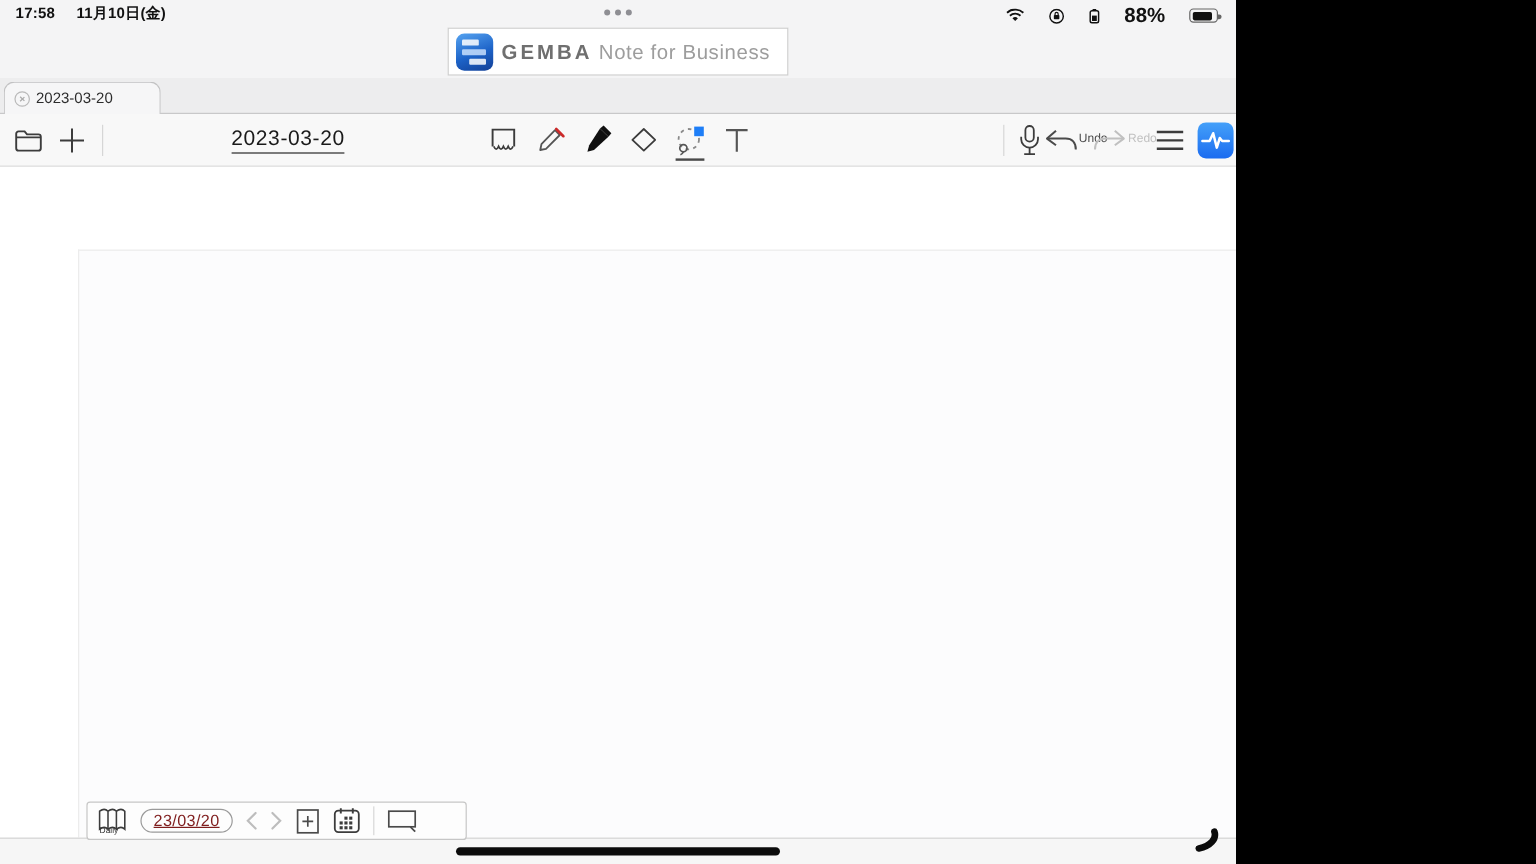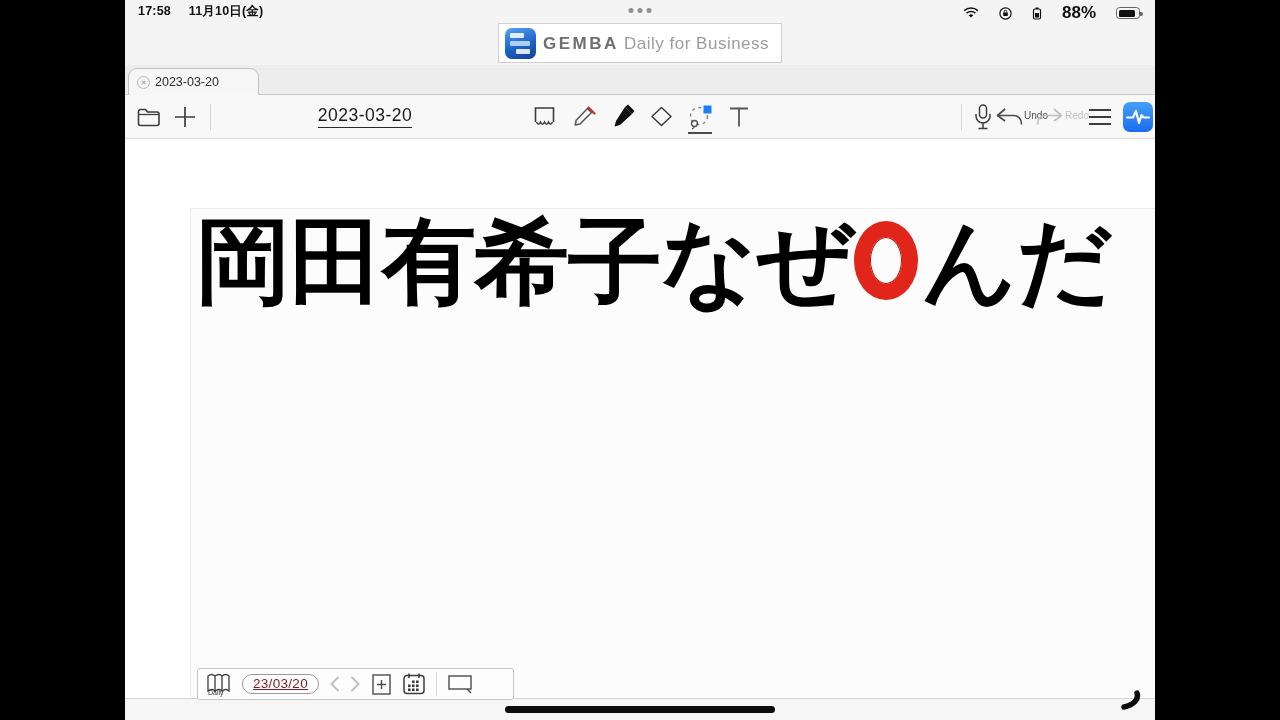--- a/index.html
+++ b/index.html
@@ -1,18 +1,18 @@
 <!DOCTYPE html>
 <html><head>
 <meta charset="utf-8">
 <style>
   * { margin:0; padding:0; box-sizing:border-box; }
   html,body { width:1280px; height:720px; background:#000; overflow:hidden; }
   body { font-family:"Liberation Sans", sans-serif; }
-  .screen { position:relative; width:1030px; height:720px; margin-left:125px; background:#fff; overflow:hidden;padding-left:28px; }
+  .screen { position:relative; width:1030px; height:720px; background:#fff; overflow:hidden;padding-left:28px; }
 
   
   .top-chrome { position:absolute; top:0; left:0; right:0; height:65px; background:#f4f4f5; }
   .statusbar { position:absolute; top:0; left:0; right:0; height:22px; }
   .sb-left { position:absolute; left:13px; top:3px; font-size:12.5px; font-weight:bold; color:#111; letter-spacing:.2px; }
   .sb-left span + span { margin-left:14px; }
   .dots { position:absolute; top:8px; left:50%; transform:translateX(-50%); display:flex; gap:4px; }
   .dots i { width:5px; height:5px; border-radius:50%; background:#8e8e93; }
   .sb-right { position:absolute; right:15px; top:3px; display:flex; align-items:center; gap:20px; color:#111; font-size:17px; font-weight:bold;text-align:right; }
   .sb-right svg { display:block; }
@@ -121,21 +121,21 @@
 
     <div class="banner">
       <div class="gemba-logo">
           <i></i>
           <i></i>
           <i></i>
         </div>
       <div class="banner-text">
         <span class="product">
           <span class="g">GEMBA</span>
-          <span class="r">Daily for Business</span>
+          <span class="r">Note for Business</span>
         </span>
       </div>
     </div>
   </div>
 
   <div class="tabbar">
     <div class="tab">
       <span class="tab-close"></span>
       <span class="tab-label">2023-03-20</span>
     </div>
@@ -235,21 +235,20 @@
         <svg width="26" height="26" viewBox="0 0 26 26">
           <path d="M2 13.5 H8 L11 7 L14 19 L16.5 11 L18.5 13.5 H24" fill="none" stroke="#fff" stroke-width="2.1" stroke-linejoin="round" stroke-linecap="round"></path>
         </svg>
       </div>
     </div>
   </div>
 
   <div class="canvas">
     <div class="page">
       <div class="note-text">
-        <div><span>岡田有希子なぜ</span><span class="red-ring"></span><span>んだ</span></div>
       </div>
     </div>
 
     <div class="bottom-strip"></div>
 
     <div class="pagenav">
       <div class="daily">
         <svg width="27" height="24" viewBox="0 0 27 24">
           <path d="M3 4 q4 -3 7 0 v15 q-3 -3 -7 0 Z" fill="none" stroke="#3c3c3c" stroke-width="1.3"></path>
           <path d="M10 4 q4 -3 7 0 v15 q-3 -3 -7 0" fill="none" stroke="#3c3c3c" stroke-width="1.3"></path>

